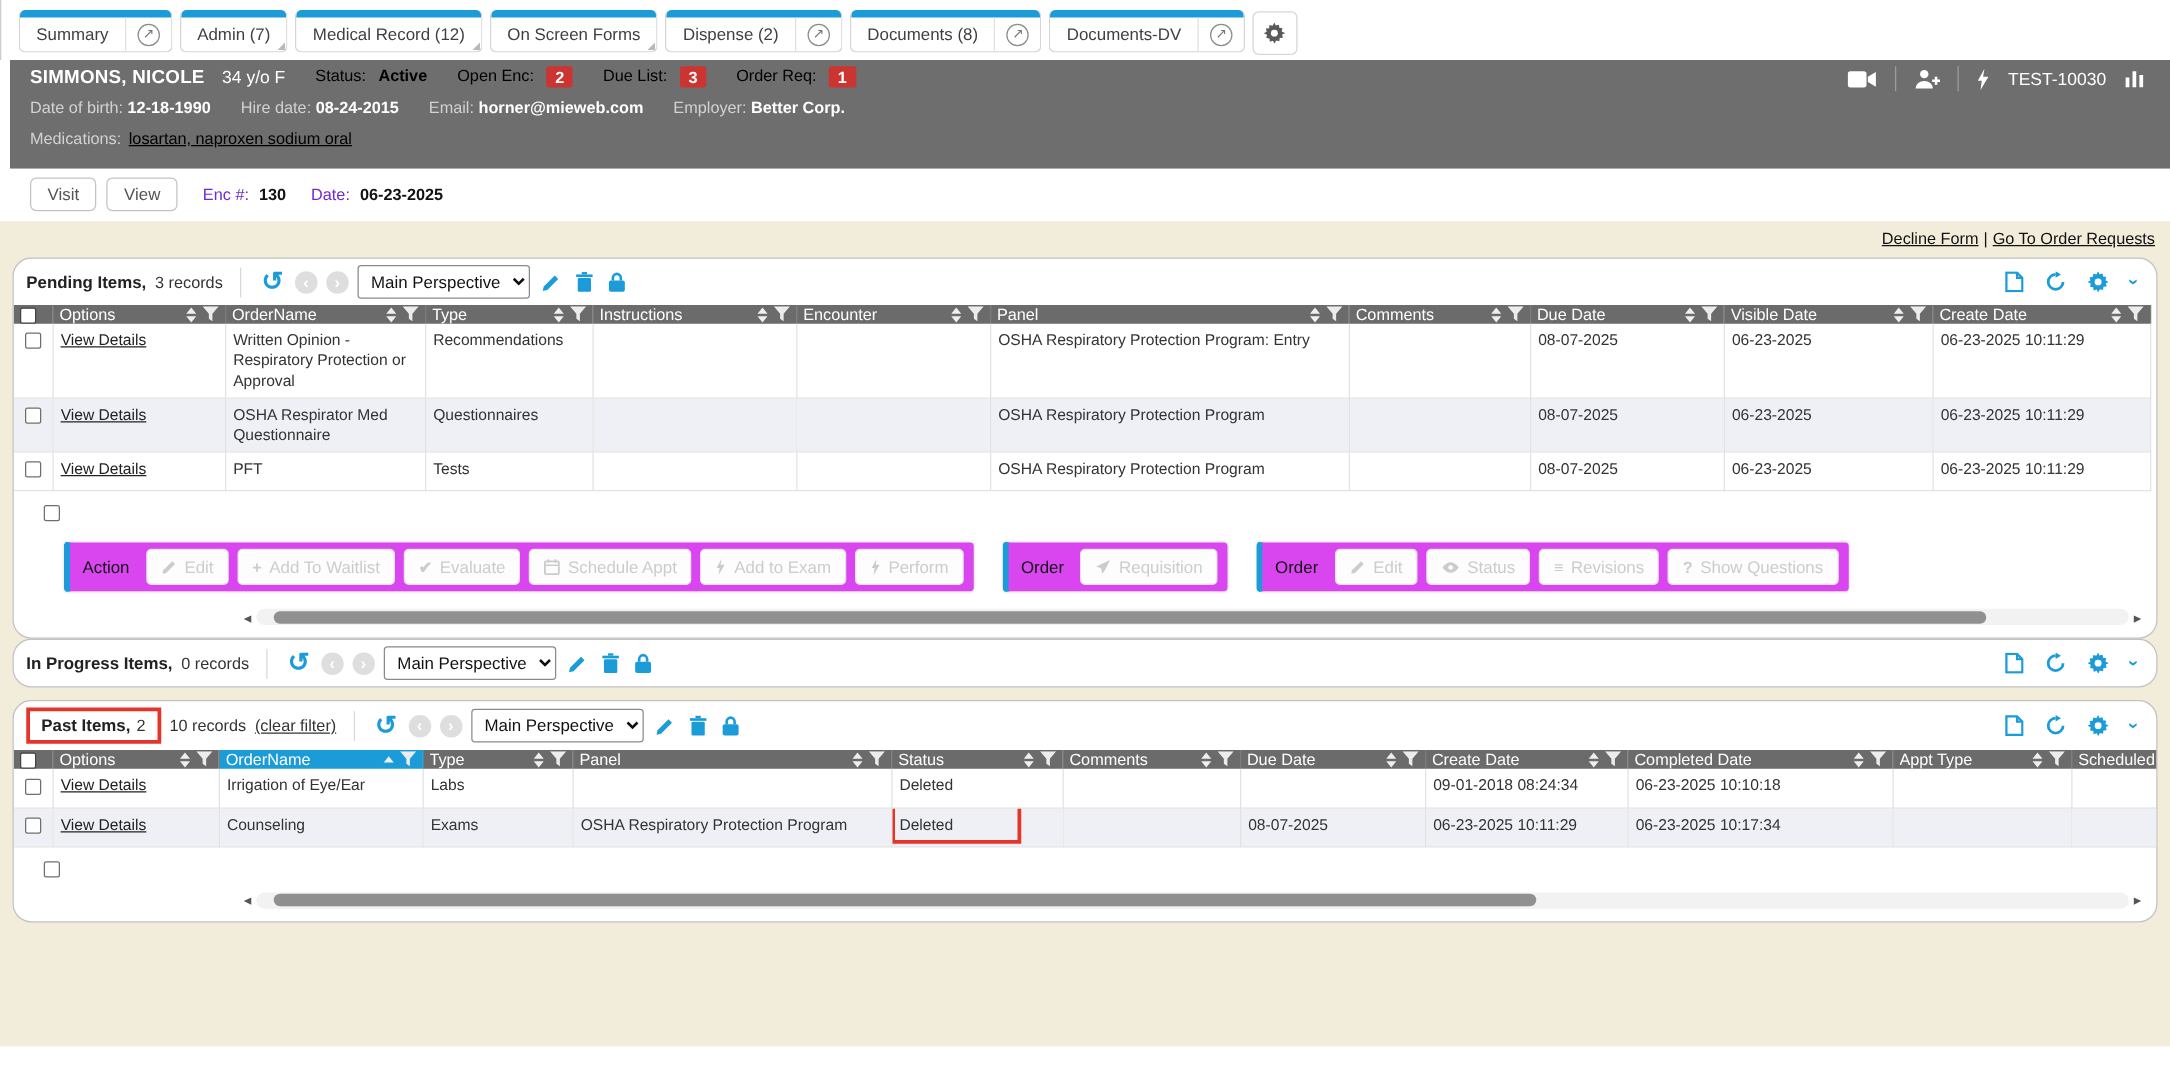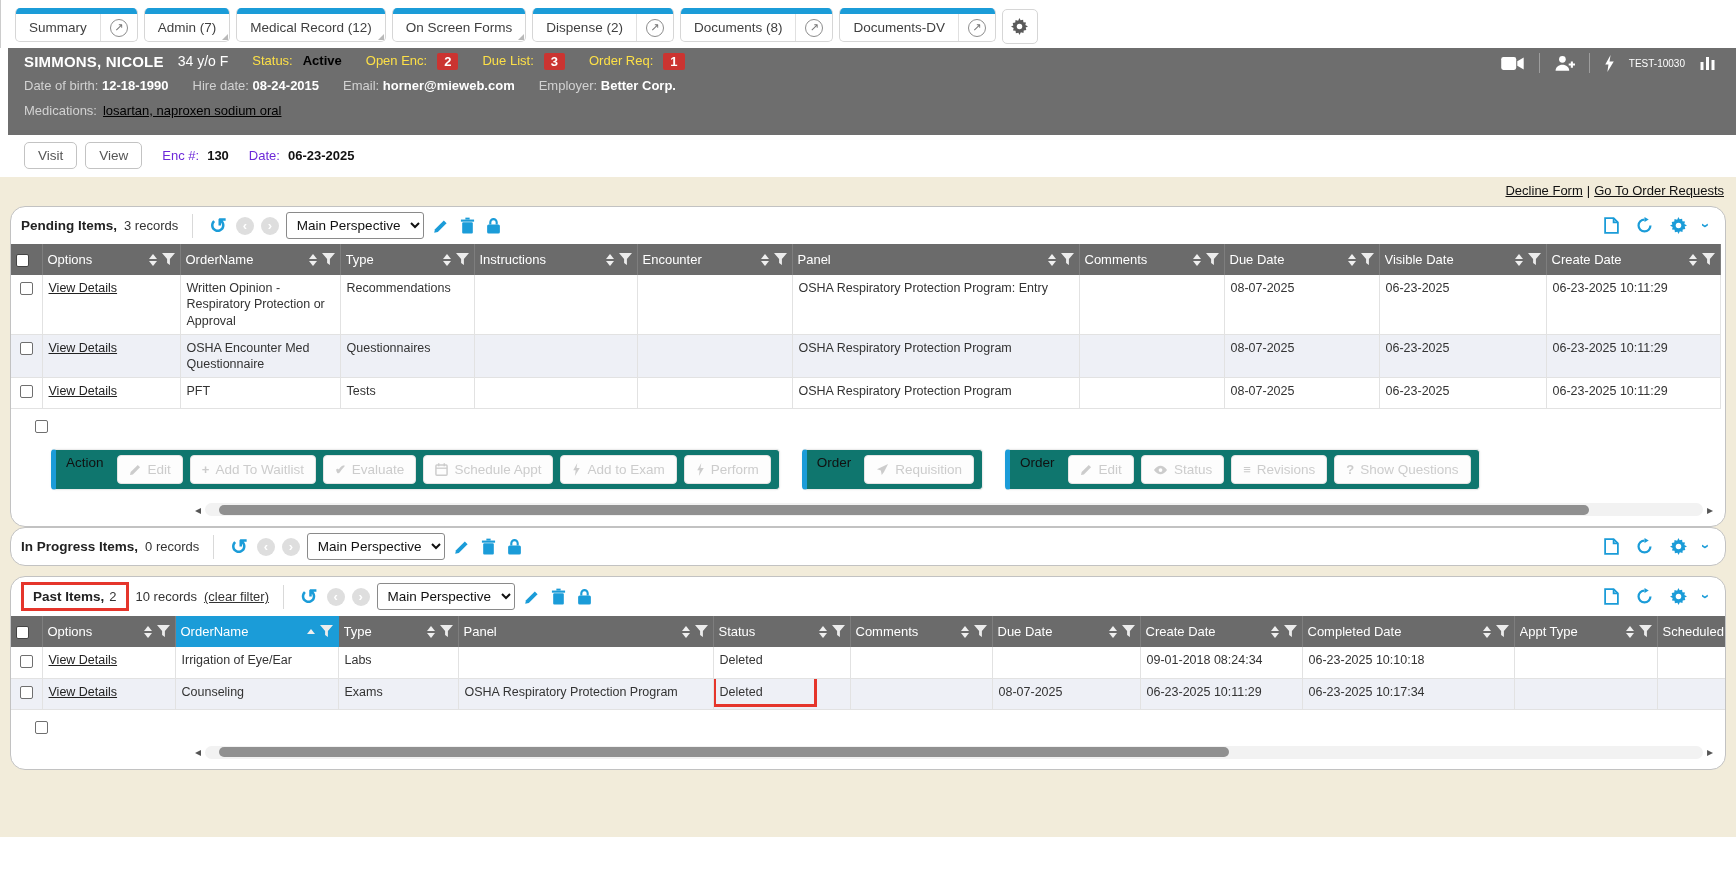--- a/index.html
+++ b/index.html
@@ -16,27 +16,27 @@
   .tabgrp.fold .tablabel::after{content:"";position:absolute;right:1px;bottom:1px;border-left:6px solid transparent;border-bottom:6px solid #b9b9b9}
   .tabext{display:flex;align-items:center;padding:0 9px;border-left:1px solid #e0e0e0}
   .extcirc{display:inline-flex;align-items:center;justify-content:center;width:18px;height:18px;border:1.5px solid #8d8d8d;border-radius:50%;color:#777;font-size:11px;line-height:1}
   .tabgear{width:36px;height:35px;margin-top:1px;border:1px solid #d6d6d6;border-radius:5px;background:#fff;display:flex;align-items:center;justify-content:center;cursor:pointer}
 
   
   .banner{background:#6e6e6e;color:#fff;padding:5px 16px 7px 16px;margin-left:8px}
   .brow{display:flex;align-items:flex-start;gap:10px;min-height:25px}
   .pname{font-size:15px;font-weight:bold;letter-spacing:.2px}
   .page-sex{font-size:14px;margin-left:4px}
-  .blab{color:#fde047;margin-left:14px}
+  .blab{color:#000000;margin-left:14px}
   .bval{color:#000000;font-weight:bold}
   .badge{background:#cb3431;color:#fff;font-weight:bold;padding:1px 7px;border-radius:2px;font-size:13px;cursor:pointer}
   .bspacer{flex:1}
   .bicons{display:flex;align-items:center;gap:12px}
   .bdiv{width:1px;height:20px;background:#9d9d9d}
-  .patid{font-size:10px}
+  .patid{font-size:14px}
   .chartico{border-bottom:2px solid #fff;padding-bottom:1px}
   .medlink{color:#000000;text-decoration:underline;cursor:pointer}
   .b2lab{color:#d2d2d2}
   .b2val{color:#fff;font-weight:bold;margin-right:14px}
 
   
   .encrow{display:flex;align-items:center;gap:8px;background:#fff;padding:7px 16px 8px 24px}
   .encbtn{border:1px solid #c3c3c3;background:#fff;border-radius:5px;padding:5px 13px;font-size:13.5px;color:#555;cursor:pointer}
   .enclab{color:#6d28d9;margin-left:12px}
   .encval{color:#111;font-weight:bold}
@@ -57,41 +57,41 @@
   .undo{color:#1b9cd8;font-size:21px;font-weight:bold;line-height:1}
   .navcirc{width:18px;height:18px;border-radius:50%;background:#dedede;color:#fff;font-weight:bold;display:inline-flex;align-items:center;justify-content:center;font-size:13px;line-height:1}
   select.persp{height:27px;border:1px solid #8a8a8a;border-radius:3px;background:#fff;font-size:13.5px;padding:2px 6px;font-family:inherit;color:#111;cursor:pointer}
   .rt-icons{margin-left:auto;display:flex;align-items:center;gap:13px;padding-right:4px}
   .chev{color:#1b9cd8;font-weight:bold;font-size:15px;transform:scaleX(1.6)}
   .redbox{border:3px solid #e5352b;padding:4px 9px;display:inline-flex;gap:5px;align-items:center}
   .clearf{color:#333;text-decoration:underline;cursor:pointer}
 
   
   table.grid{border-collapse:collapse;table-layout:fixed;font-size:12.5px}
-  table.grid th{background:#6b6b6b;color:#fff;font-weight:normal;text-align:left;padding:0 5px;height:31px;border-right:1px solid #7e7e7e}
+  table.grid th{background:#6b6b6b;color:#fff;font-weight:normal;text-align:left;padding:0 5px;height:15px;border-right:1px solid #7e7e7e}
   table.grid th.sorted{background:#1b9cd8;border-right:1px solid #1b9cd8}
   .thc{display:flex;align-items:center;justify-content:space-between;gap:4px}
   .thl{white-space:nowrap;overflow:hidden;font-size:13px}
   .thi{display:flex;align-items:center;gap:5px;flex:none}
   .sortg{display:inline-flex;flex-direction:column;gap:2px;cursor:pointer}
   .tu{width:0;height:0;border-left:4px solid transparent;border-right:4px solid transparent;border-bottom:5px solid #efefef}
   .td2{width:0;height:0;border-left:4px solid transparent;border-right:4px solid transparent;border-top:5px solid #efefef}
   .funnel{width:13px;height:13px;fill:#ececec;cursor:pointer}
   table.grid td{padding:5px 6px;border-right:1px solid #e2e2e2;border-bottom:1px solid #e2e2e2;vertical-align:top;line-height:1.3;overflow:hidden}
   tr.alt td{background:#eef0f6}
   td.ckcell,th.ckcell{text-align:center;padding:5px 0 0 0}
   a.vd{color:#222;text-decoration:underline;cursor:pointer;white-space:nowrap}
   input[type="checkbox"]{appearance:none;-webkit-appearance:none;width:13px;height:13px;border:1px solid #6f6f6f;background:#fff;border-radius:2px;cursor:pointer;vertical-align:middle}
   th input[type="checkbox"]{border-color:#444}
   .cbrow{padding:9px 0 8px 24px}
   .delbox{position:absolute;left:-1px;top:-5px;width:104px;height:33px;border:3px solid #e5352b;pointer-events:none}
 
   
   .toolrow{display:flex;gap:22px;padding:8px 8px 9px 40px;align-items:flex-start}
-  .btngrp{display:flex;gap:7px;border:1px solid #ececec;border-left:5px solid #1b9cd8;border-radius:4px;padding:5px 8px;background:#0f766e;box-shadow:0 0 2px rgba(0,0,0,.08)}
+  .btngrp{display:flex;align-items:center;gap:7px;border:1px solid #ececec;border-left:5px solid #1b9cd8;border-radius:4px;padding:5px 8px;background:#d946ef;box-shadow:0 0 2px rgba(0,0,0,.08)}
   .grplab{color:#111;font-size:13.5px;margin:0 6px 0 2px}
   .tbtn{display:inline-flex;align-items:center;gap:6px;border:1px solid #e4e4e4;border-radius:4px;background:#fdfdfd;color:#ccc;font-size:13.5px;padding:6px 11px;cursor:pointer;white-space:nowrap}
   .tbtn .gly{font-weight:bold;font-size:13px}
 
   
   .hscroll{display:flex;align-items:center;height:15px;margin:3px 8px 9px 180px}
   .sb-arrow{color:#555;font-size:12px;width:14px;text-align:center;cursor:pointer;line-height:1}
   .sb-track{flex:1;height:13px;background:#f2f2f2;border-radius:7px;position:relative}
   .sb-thumb{position:absolute;top:1.5px;height:10px;background:#909090;border-radius:6px;cursor:grab}
 
@@ -460,21 +460,21 @@
           <td></td>
           <td>OSHA Respiratory Protection Program: Entry</td>
           <td></td>
           <td>08-07-2025</td>
           <td>06-23-2025</td>
           <td>06-23-2025 10:11:29</td>
         </tr>
         <tr class="alt" style="height:41px">
           <td class="ckcell"><input type="checkbox" style=""></td>
           <td><a class="vd">View Details</a></td>
-          <td>OSHA Encounter Med Questionnaire</td>
+          <td>OSHA Respirator Med Questionnaire</td>
           <td>Questionnaires</td>
           <td></td>
           <td></td>
           <td>OSHA Respiratory Protection Program</td>
           <td></td>
           <td>08-07-2025</td>
           <td>06-23-2025</td>
           <td>06-23-2025 10:11:29</td>
         </tr>
         <tr style="height:31px">

